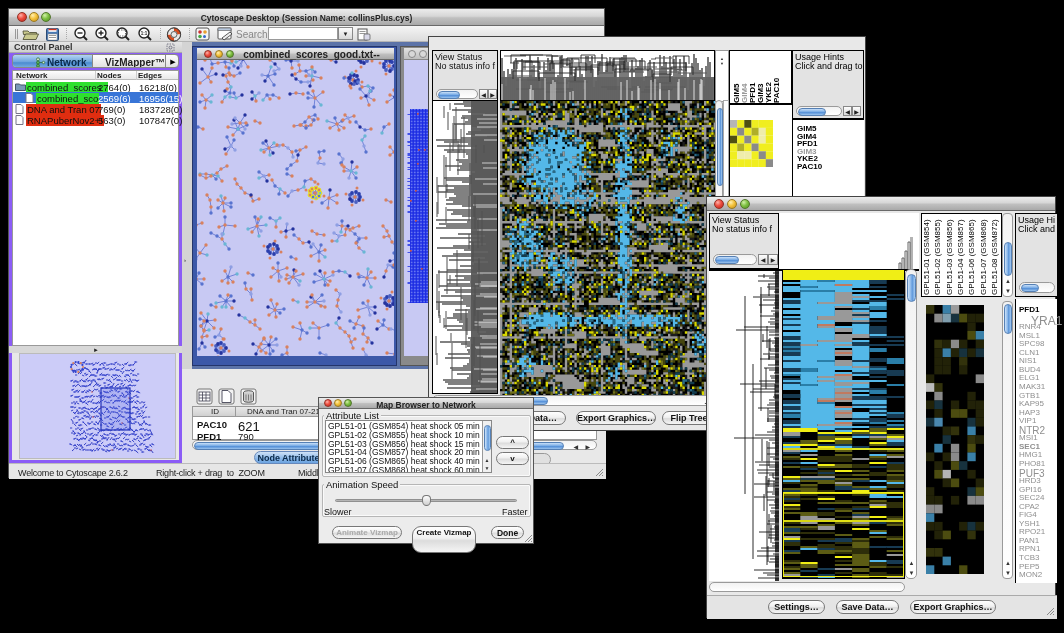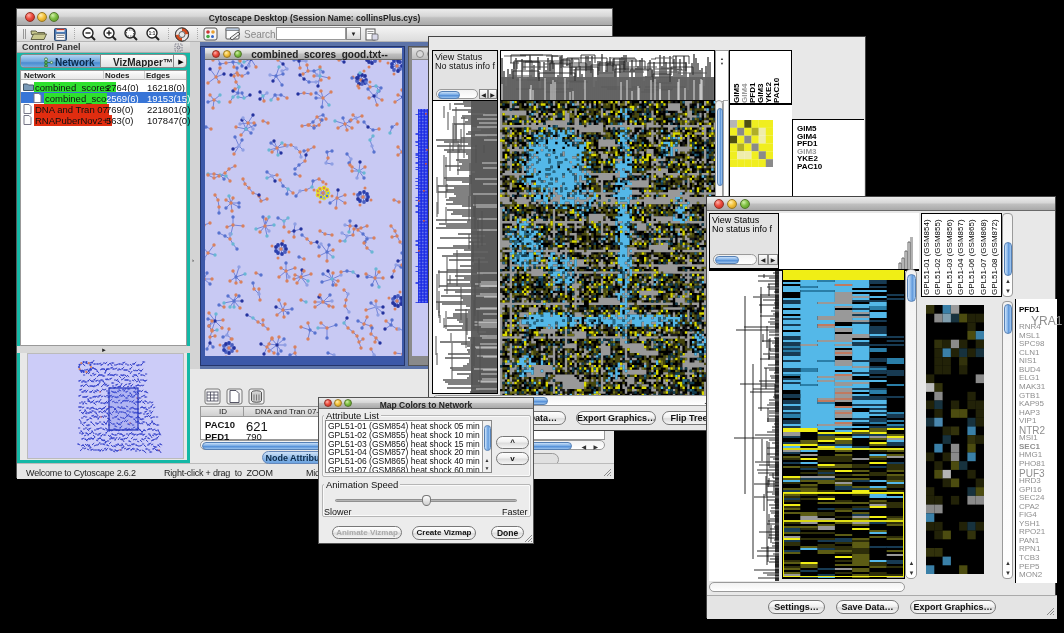--- a/index.html
+++ b/index.html
@@ -14,21 +14,21 @@
 .sbtrack{background:linear-gradient(#f2f2f2,#fff);border:1px solid #9a9a9a;border-radius:6px}
 .sbthumb{background:linear-gradient(180deg,#c8dff8,#7bade6 45%,#5590d8 60%,#9cc4ee);border:1px solid #5580b5;border-radius:5px}
 .sbthumbv{background:linear-gradient(90deg,#cfe4fa,#84b3e8 45%,#5e97da 60%,#a5cbf2);border:1px solid #5580b5;border-radius:5px}
 .aquabtn{background:linear-gradient(#ffffff,#f0f0f0 45%,#dcdcdc 55%,#f5f5f5);border:1px solid #777;border-radius:9px;
  font-weight:bold;color:#111;text-align:center;white-space:nowrap;overflow:hidden}
 .arrbtn{background:linear-gradient(#fdfdfd,#d8d8d8);border:1px solid #888;font-size:6px;color:#222;text-align:center}
 .etched{border:1px solid #b6b6b6;box-shadow:inset 0 0 0 1px #fafafa;border-radius:2px}
 .vlabel{position:absolute;white-space:nowrap;transform:rotate(-90deg);transform-origin:0 100%;color:#000}
 </style></head><body>
 <div id="screen">
-    <div class="abs" style="left:16px;top:8px;width:597px;height:470px;background:#14b8a6;border:1px solid #555;z-index:1">
+    <div class="abs" style="left:8px;top:8px;width:597px;height:470px;background:#8b5cf6;border:1px solid #555;z-index:1">
       <div class="abs tbar" style="left:0;top:0;width:100%;height:17px">
         <div class="tl tlr" style="left:8px;width:10px;height:10px;margin-top:-5.0px;"></div>
         <div class="tl tly" style="left:20px;width:10px;height:10px;margin-top:-5.0px;"></div>
         <div class="tl tlg" style="left:32px;width:10px;height:10px;margin-top:-5.0px;"></div>
         <div class="ttext" style="top:4px;font-size:8.5px">Cytoscape Desktop (Session Name: collinsPlus.cys)</div>
       </div>
       <div class="abs" style="left:0;top:17px;width:100%;height:16px;background:linear-gradient(#f5f5f5,#dcdcdc);border-bottom:1px solid #b5b5b5">
         <div class="abs" style="left:6px;top:3px;width:1px;height:10px;background:#999"></div>
         <div class="abs" style="left:8px;top:3px;width:1px;height:10px;background:#999"></div>
         <svg class="abs" style="left:13px;top:1.5px" width="17" height="13" viewBox="0 0 17 13">
@@ -133,29 +133,29 @@
           <span class="abs" style="left:13px;top:0.5px;background:#2ee02e;color:#101010;padding:0 1px;white-space:nowrap">combined_scores_</span>
           <span class="abs" style="left:85px;top:0.5px;color:#111">2764(0)</span>
           <span class="abs" style="left:126px;top:0.5px;color:#111">16218(0)</span>
         </div>
         <div class="abs" style="left:0;top:21px;width:100%;height:11px;background:#3875d7;font-size:9.5px">
           <svg class="abs" style="left:12px;top:0.5px" width="9" height="10" viewBox="0 0 9 10">
             <path d="M1 0.5 h5 l2 2 v7 h-7z" fill="#fff" stroke="#778"></path>
           </svg>
           <span class="abs" style="left:23px;top:0.5px;background:#2ee02e;color:#101010;padding:0 1px;white-space:nowrap">combined_sco</span>
           <span class="abs" style="left:85px;top:0.5px;color:#fff">2569(6)</span>
-          <span class="abs" style="left:126px;top:0.5px;color:#fff">19153(15)</span>
+          <span class="abs" style="left:126px;top:0.5px;color:#fff">16956(15)</span>
         </div>
         <div class="abs" style="left:0;top:32px;width:100%;height:11px;font-size:9.5px">
           <svg class="abs" style="left:2px;top:0.5px" width="9" height="10" viewBox="0 0 9 10">
             <path d="M1 0.5 h5 l2 2 v7 h-7z" fill="#fdfdfd" stroke="#778"></path>
           </svg>
           <span class="abs" style="left:13px;top:0.5px;background:#e02d10;color:#101010;padding:0 1px;white-space:nowrap">DNA and Tran 07</span>
           <span class="abs" style="left:85px;top:0.5px;color:#111">769(0)</span>
-          <span class="abs" style="left:126px;top:0.5px;color:#111">221801(0)</span>
+          <span class="abs" style="left:126px;top:0.5px;color:#111">183728(0)</span>
         </div>
         <div class="abs" style="left:0;top:43px;width:100%;height:11px;font-size:9.5px">
           <svg class="abs" style="left:2px;top:0.5px" width="9" height="10" viewBox="0 0 9 10">
             <path d="M1 0.5 h5 l2 2 v7 h-7z" fill="#fdfdfd" stroke="#778"></path>
           </svg>
           <span class="abs" style="left:13px;top:0.5px;background:#e02d10;color:#101010;padding:0 1px;white-space:nowrap">RNAPuberNov2+!</span>
           <span class="abs" style="left:85px;top:0.5px;color:#111">563(0)</span>
           <span class="abs" style="left:126px;top:0.5px;color:#111">107847(0)</span>
         </div>
       </div>
@@ -1422,20 +1422,29 @@
         </svg></div>
       <div class="abs" style="left:286px;top:13px;width:14px;height:52px;background:#fff;border:1px solid #999;font-size:4px;color:#333;text-align:center;line-height:5px"><br>▲<br>▼</div>
       <div class="abs" style="left:300px;top:13px;width:63px;height:54px;background:#fff;border:1px solid #000;overflow:hidden">
         <div class="vlabel" style="left:11px;top:43px;font-size:8px;font-weight:bold;color:#000">GIM5</div>
         <div class="vlabel" style="left:19px;top:43px;font-size:8px;font-weight:bold;color:#999">GIM4</div>
         <div class="vlabel" style="left:27px;top:43px;font-size:8px;font-weight:bold;color:#000">PFD1</div>
         <div class="vlabel" style="left:35px;top:43px;font-size:8px;font-weight:bold;color:#000">GIM3</div>
         <div class="vlabel" style="left:43px;top:43px;font-size:8px;font-weight:bold;color:#000">YKE2</div>
         <div class="vlabel" style="left:51px;top:43px;font-size:8px;font-weight:bold;color:#000">PAC10</div>
       </div>
+      <div class="abs pnl" style="left:363px;top:13px;width:72px;height:69px">
+        <div class="abs" style="left:2px;top:1px;font-size:9px">Usage Hints</div>
+        <div class="abs" style="left:2px;top:10px;font-size:9px;white-space:nowrap">Click and drag to</div>
+        <div class="abs sbtrack" style="left:3px;top:55px;width:46px;height:10px">
+          <div class="abs sbthumb" style="left:1px;top:0.5px;width:28px;height:8px"></div>
+        </div>
+        <div class="abs arrbtn" style="left:50px;top:55px;width:9px;height:10px;line-height:10px">◀</div>
+        <div class="abs arrbtn" style="left:59px;top:55px;width:9px;height:10px;line-height:10px">▶</div>
+      </div>
       <div class="abs" style="left:3px;top:63px;width:66px;height:294px;border:1px solid #000"><svg width="64" height="292" viewBox="0 0 64 292">
           <rect width="64" height="292" fill="#fff"></rect>
           <rect x="38" y="0" width="26" height="292" fill="#626262"></rect>
           <path d="M64 1H30M64 3H21M64 5H31M64 7H40M64 9H19M64 11H35M64 13H52M64 15H29M64 17H28M64 19H35M64 21H32M64 23H21M64 25H39M64 27H57M64 29H48M64 31H35M64 33H33M64 35H54M64 37H28M64 39H3M64 41H11M64 43H35M64 45H4M64 47H44M64 49H11M64 51H14M64 53H33M64 55H35M64 57H35M64 59H23M64 61H26M64 63H29M64 65H12M64 67H27M64 69H24M64 71H42M64 73H39M64 75H36M64 77H11M64 79H13M64 81H29M64 83H36M64 85H5M64 87H21M64 89H13M64 91H5M64 93H21M64 95H23M64 97H16M64 99H13M64 101H20M64 103H13M64 105H29M64 107H40M64 109H14M64 111H20M64 113H18M64 115H29M64 117H42M64 119H3M64 121H34M64 123H6M64 125H13M64 127H3M64 129H57M64 131H38M64 133H25M64 135H52M64 137H7M64 139H47M64 141H36M64 143H53M64 145H20M64 147H4M64 149H31M64 151H55M64 153H20M64 155H9M64 157H52M64 159H16M64 161H55M64 163H41M64 165H27M64 167H40M64 169H14M64 171H5M64 173H50M64 175H22M64 177H31M64 179H14M64 181H37M64 183H14M64 185H6M64 187H56M64 189H11M64 191H22M64 193H49M64 195H8M64 197H28M64 199H30M64 201H3M64 203H9M64 205H33M64 207H37M64 209H22M64 211H35M64 213H20M64 215H20M64 217H14M64 219H24M64 221H26M64 223H30M64 225H11M64 227H29M64 229H14M64 231H53M64 233H45M64 235H54M64 237H35M64 239H37M64 241H7M64 243H28M64 245H34M64 247H37M64 249H34M64 251H35M64 253H15M64 255H37M64 257H12M64 259H36M64 261H36M64 263H34M64 265H30M64 267H17M64 269H19M64 271H40M64 273H24M64 275H36M64 277H34M64 279H10M64 281H12M64 283H15M64 285H47M64 287H14M64 289H46M64 291H37" stroke="#585858" stroke-width="1.5" fill="none"></path>
           <path d="M64 104H40M64 93H40M64 288H43M64 247H43M64 280H45M64 243H47M64 224H41M64 26H44M64 256H50M64 207H47M64 14H50M64 193H47M64 246H42M64 181H48M64 221H41M64 213H50M64 183H42M64 268H41M64 67H50M64 172H44M64 235H47M64 34H42M64 237H49M64 22H46M64 208H43M64 18H44M64 273H48M64 62H49M64 195H43M64 78H42M64 118H44M64 83H50M64 222H45M64 281H47M64 278H49M64 185H48M64 226H48M64 255H44M64 106H43M64 269H50M64 129H44M64 39H51M64 196H51M64 185H46M64 219H50" stroke="#fff" stroke-width="0.7" fill="none"></path>
           <path d="M36 95v25M33 208v39M11 217v10M4 76v16M40 141v20M41 236v29M34 217v17M51 44v8M43 44v18M28 28v21M20 22v28M25 40v34M23 6v38M23 23v16M15 11v18M11 54v30M11 5v12M17 42v28M45 209v23M41 199v29M42 95v33M28 186v33M6 210v7M24 149v36M6 169v18M5 84v29M7 214v8M14 83v8M47 244v39M13 210v18M17 174v9M3 235v19M41 107v9M26 43v9M4 101v15M19 242v36M37 62v33M36 133v15M13 106v16M45 117v30M46 157v12M18 232v8M14 156v37M42 184v31M21 15v29M6 201v11M4 252v12M31 16v41M4 173v36M17 2v7M6 190v25M46 159v27M13 56v41M49 110v35M38 70v13M39 243v41" stroke="#505050" stroke-width="1.0" fill="none"></path>
         </svg></div>
       <div class="abs" style="left:71px;top:63px;width:215px;height:294px;border-top:1px solid #000"><svg width="215" height="294" viewBox="0 0 215 294">
           <rect width="215" height="294" fill="#000"></rect>
           <path stroke="#1c1c1c" stroke-width="2.5" d="M0 1.2h2.4M16.8 1.2h2.4M38.4 1.2h2.4M43.2 1.2h2.4M72 1.2h2.4M129.6 1.2h2.4M146.4 1.2h2.4M170.4 1.2h2.4M175.2 1.2h2.4M194.4 1.2h2.4M208.8 1.2h2.4M55.2 3.6h2.4M60 3.6h2.4M69.6 3.6h2.4M165.6 3.6h2.4M189.6 3.6h2.4M31.2 6h2.4M40.8 6h2.4M151.2 6h2.4M163.2 6h2.4M184.8 6h2.4M12 8.4h2.4M24 8.4h2.4M45.6 8.4h2.4M55.2 8.4h2.4M141.6 8.4h2.4M163.2 8.4h2.4M192 8.4h2.4M208.8 8.4h2.4M213.6 8.4h2.4M48 10.8h2.4M57.6 10.8h4.8M88.8 10.8h2.4M96 10.8h2.4M141.6 10.8h2.4M148.8 10.8h2.4M160.8 10.8h2.4M175.2 10.8h2.4M199.2 10.8h2.4M40.8 13.2h2.4M132 13.2h2.4M201.6 13.2h2.4M31.2 15.6h2.4M43.2 15.6h2.4M112.8 15.6h2.4M175.2 15.6h2.4M40.8 18h2.4M100.8 18h2.4M105.6 18h2.4M110.4 18h2.4M175.2 18h2.4M180 18h2.4M187.2 18h2.4M206.4 18h2.4M2.4 20.4h2.4M91.2 20.4h2.4M98.4 20.4h2.4M103.2 20.4h2.4M115.2 20.4h2.4M120 20.4h2.4M148.8 20.4h2.4M160.8 20.4h2.4M194.4 20.4h2.4M28.8 22.8h2.4M72 22.8h2.4M96 22.8h2.4M132 22.8h2.4M163.2 22.8h2.4M175.2 22.8h2.4M189.6 22.8h2.4M84 25.2h2.4M160.8 25.2h2.4M199.2 25.2h2.4M14.4 27.6h2.4M60 27.6h2.4M117.6 27.6h2.4M144 27.6h2.4M148.8 27.6h2.4M172.8 27.6h2.4M60 30h2.4M105.6 30h2.4M110.4 30h2.4M146.4 30h2.4M2.4 32.4h2.4M55.2 32.4h2.4M76.8 32.4h2.4M81.6 32.4h2.4M132 32.4h2.4M141.6 32.4h2.4M182.4 32.4h2.4M21.6 34.8h2.4M31.2 34.8h2.4M45.6 34.8h2.4M76.8 34.8h2.4M96 34.8h2.4M100.8 34.8h2.4M129.6 34.8h2.4M175.2 34.8h2.4M201.6 34.8h2.4M7.2 37.2h2.4M16.8 37.2h2.4M93.6 37.2h2.4M129.6 37.2h2.4M141.6 37.2h2.4M158.4 37.2h2.4M189.6 37.2h2.4M196.8 37.2h2.4M208.8 37.2h4.8M31.2 39.6h2.4M69.6 39.6h2.4M165.6 39.6h2.4M211.2 39.6h2.4M7.2 42h2.4M134.4 42h2.4M182.4 42h2.4M196.8 42h2.4M206.4 42h2.4M16.8 44.4h2.4M72 44.4h2.4M88.8 44.4h2.4M182.4 44.4h2.4M168 46.8h2.4M96 49.2h2.4M163.2 49.2h2.4M196.8 49.2h2.4M208.8 49.2h2.4M24 51.6h2.4M120 51.6h2.4M132 51.6h2.4M158.4 51.6h2.4M189.6 51.6h2.4M19.2 54h2.4M86.4 54h2.4M122.4 54h2.4M136.8 54h2.4M153.6 54h2.4M177.6 54h2.4M201.6 54h2.4M12 56.4h2.4M98.4 56.4h2.4M112.8 56.4h2.4M170.4 56.4h4.8M208.8 56.4h2.4M26.4 58.8h2.4M122.4 58.8h2.4M194.4 58.8h2.4M136.8 61.2h2.4M158.4 61.2h2.4M163.2 61.2h2.4M182.4 61.2h2.4M213.6 61.2h2.4M105.6 63.6h2.4M129.6 63.6h2.4M165.6 63.6h2.4M192 63.6h2.4M14.4 66h4.8M160.8 66h4.8M182.4 66h2.4M2.4 68.4h2.4M14.4 68.4h2.4M88.8 68.4h2.4M103.2 68.4h4.8M110.4 68.4h2.4M115.2 68.4h2.4M144 68.4h2.4M175.2 68.4h2.4M199.2 68.4h2.4M204 68.4h4.8M124.8 70.8h4.8M172.8 70.8h2.4M194.4 70.8h2.4M204 70.8h2.4M0 73.2h2.4M127.2 75.6h2.4M136.8 75.6h2.4M156 75.6h2.4M211.2 75.6h2.4M0 78h4.8M127.2 78h2.4M144 78h2.4M148.8 78h2.4M177.6 78h4.8M9.6 80.4h2.4M19.2 80.4h2.4M31.2 80.4h4.8M148.8 80.4h2.4M165.6 80.4h4.8M194.4 80.4h2.4M204 80.4h2.4M4.8 82.8h2.4M91.2 82.8h4.8M165.6 82.8h2.4M175.2 82.8h2.4M180 82.8h2.4M98.4 85.2h2.4M108 85.2h2.4M115.2 85.2h2.4M168 85.2h2.4M199.2 85.2h2.4M7.2 87.6h2.4M84 87.6h2.4M93.6 87.6h2.4M108 87.6h2.4M136.8 87.6h2.4M141.6 87.6h2.4M151.2 87.6h2.4M187.2 87.6h2.4M19.2 90h2.4M28.8 90h2.4M194.4 92.4h2.4M4.8 94.8h2.4M16.8 94.8h2.4M105.6 94.8h2.4M132 94.8h2.4M136.8 94.8h2.4M165.6 94.8h2.4M189.6 94.8h2.4M9.6 97.2h2.4M153.6 97.2h2.4M211.2 97.2h2.4M28.8 102h2.4M36 102h2.4M170.4 102h2.4M2.4 104.4h2.4M33.6 104.4h2.4M48 104.4h2.4M103.2 104.4h2.4M156 104.4h2.4M177.6 104.4h2.4M194.4 104.4h2.4M211.2 104.4h2.4M24 106.8h2.4M43.2 106.8h2.4M48 106.8h4.8M57.6 106.8h2.4M110.4 106.8h2.4M165.6 106.8h2.4M201.6 106.8h2.4M14.4 109.2h2.4M21.6 109.2h2.4M36 109.2h2.4M43.2 109.2h2.4M148.8 109.2h2.4M194.4 109.2h2.4M199.2 109.2h2.4M9.6 111.6h4.8M36 111.6h2.4M48 111.6h2.4M144 111.6h4.8M175.2 111.6h2.4M211.2 111.6h2.4M16.8 114h2.4M38.4 114h2.4M79.2 114h2.4M134.4 114h2.4M158.4 114h2.4M16.8 116.4h2.4M21.6 116.4h2.4M184.8 116.4h2.4M208.8 116.4h2.4M28.8 118.8h2.4M33.6 118.8h2.4M45.6 118.8h2.4M57.6 118.8h2.4M67.2 118.8h2.4M74.4 118.8h2.4M103.2 118.8h2.4M206.4 118.8h2.4M36 123.6h2.4M40.8 123.6h4.8M86.4 123.6h4.8M117.6 123.6h2.4M134.4 123.6h2.4M160.8 123.6h2.4M172.8 123.6h2.4M189.6 123.6h4.8M206.4 123.6h2.4M12 126h2.4M16.8 126h2.4M98.4 126h2.4M127.2 126h2.4M156 126h2.4M160.8 126h4.8M180 126h2.4M194.4 126h2.4M16.8 128.4h2.4M33.6 128.4h2.4M45.6 128.4h2.4M62.4 128.4h2.4M67.2 128.4h2.4M88.8 128.4h2.4M132 128.4h4.8M160.8 128.4h2.4M172.8 128.4h2.4M74.4 130.8h2.4M103.2 130.8h4.8M136.8 130.8h2.4M148.8 130.8h2.4M160.8 130.8h2.4M187.2 130.8h2.4M48 133.2h2.4M60 133.2h2.4M76.8 133.2h4.8M108 133.2h2.4M112.8 133.2h2.4M134.4 133.2h2.4M141.6 133.2h2.4M151.2 133.2h2.4M14.4 135.6h2.4M45.6 135.6h2.4M67.2 135.6h2.4M100.8 135.6h4.8M108 135.6h2.4M156 135.6h2.4M168 135.6h2.4M177.6 135.6h2.4M194.4 135.6h2.4M134.4 138h2.4M144 138h2.4M189.6 138h4.8M196.8 138h2.4M36 140.4h2.4M43.2 140.4h2.4M48 140.4h4.8M62.4 140.4h2.4M67.2 140.4h2.4M79.2 140.4h2.4M84 140.4h2.4M91.2 140.4h2.4M204 140.4h2.4M26.4 142.8h2.4M50.4 142.8h2.4M60 142.8h2.4M91.2 142.8h2.4M151.2 142.8h2.4M38.4 145.2h2.4M55.2 145.2h2.4M103.2 145.2h2.4M110.4 145.2h2.4M117.6 145.2h2.4M172.8 145.2h2.4M192 145.2h4.8M16.8 147.6h2.4M57.6 147.6h2.4M62.4 147.6h2.4M84 147.6h2.4M98.4 147.6h2.4M112.8 147.6h2.4M139.2 147.6h2.4M144 147.6h4.8M67.2 152.4h2.4M74.4 152.4h2.4M79.2 152.4h2.4M91.2 152.4h2.4M100.8 152.4h2.4M134.4 152.4h2.4M151.2 152.4h2.4M165.6 152.4h4.8M98.4 154.8h2.4M144 154.8h2.4M196.8 154.8h2.4M201.6 154.8h2.4M206.4 154.8h2.4M213.6 154.8h2.4M88.8 157.2h2.4M96 157.2h4.8M136.8 157.2h2.4M148.8 157.2h2.4M189.6 157.2h4.8M206.4 157.2h4.8M98.4 159.6h2.4M108 159.6h2.4M139.2 159.6h2.4M163.2 159.6h2.4M180 159.6h4.8M38.4 162h2.4M93.6 162h2.4M177.6 162h2.4M184.8 162h2.4M196.8 162h4.8M105.6 164.4h2.4M19.2 166.8h2.4M93.6 166.8h2.4M136.8 166.8h2.4M148.8 166.8h2.4M28.8 169.2h2.4M84 169.2h2.4M98.4 169.2h2.4M105.6 169.2h2.4M148.8 169.2h2.4M189.6 169.2h2.4M120 171.6h2.4M88.8 174h2.4M96 174h4.8M112.8 174h2.4M184.8 174h2.4M201.6 174h2.4M7.2 176.4h2.4M26.4 176.4h2.4M84 176.4h2.4M88.8 176.4h2.4M100.8 176.4h2.4M112.8 176.4h2.4M156 176.4h2.4M163.2 176.4h2.4M192 176.4h2.4M206.4 176.4h2.4M24 178.8h2.4M43.2 178.8h2.4M96 178.8h2.4M132 178.8h2.4M189.6 178.8h4.8M199.2 178.8h2.4M2.4 181.2h2.4M12 181.2h2.4M16.8 181.2h2.4M45.6 181.2h2.4M62.4 181.2h2.4M115.2 181.2h2.4M129.6 181.2h4.8M170.4 181.2h2.4M189.6 181.2h2.4M196.8 181.2h2.4M16.8 183.6h2.4M28.8 183.6h2.4M148.8 183.6h2.4M158.4 183.6h2.4M33.6 186h2.4M60 186h2.4M112.8 186h2.4M156 186h2.4M177.6 186h2.4M0 188.4h2.4M7.2 188.4h2.4M19.2 188.4h2.4M79.2 188.4h2.4M96 188.4h2.4M115.2 188.4h2.4M129.6 188.4h2.4M189.6 188.4h2.4M0 190.8h2.4M24 190.8h2.4M38.4 190.8h2.4M55.2 190.8h4.8M72 190.8h2.4M79.2 190.8h2.4M88.8 190.8h2.4M110.4 190.8h2.4M117.6 190.8h2.4M175.2 190.8h2.4M192 190.8h2.4M213.6 190.8h2.4M7.2 193.2h2.4M28.8 193.2h4.8M36 193.2h2.4M163.2 193.2h2.4M196.8 193.2h2.4M14.4 195.6h2.4M21.6 195.6h2.4M26.4 195.6h2.4M38.4 195.6h2.4M55.2 195.6h2.4M62.4 195.6h2.4M91.2 195.6h2.4M112.8 195.6h2.4M146.4 195.6h2.4M192 195.6h2.4M33.6 198h2.4M40.8 198h2.4M48 198h2.4M52.8 198h2.4M129.6 198h2.4M156 198h4.8M14.4 200.4h2.4M33.6 200.4h2.4M55.2 200.4h2.4M120 200.4h2.4M4.8 205.2h2.4M69.6 205.2h2.4M96 205.2h4.8M108 205.2h2.4M132 205.2h2.4M139.2 205.2h2.4M168 205.2h4.8M177.6 205.2h2.4M189.6 205.2h4.8M48 207.6h2.4M69.6 207.6h2.4M79.2 207.6h4.8M108 207.6h2.4M117.6 207.6h2.4M153.6 207.6h2.4M196.8 207.6h2.4M208.8 207.6h2.4M24 210h2.4M55.2 210h2.4M112.8 210h2.4M172.8 210h2.4M199.2 210h2.4M7.2 212.4h2.4M50.4 212.4h2.4M91.2 212.4h2.4M98.4 212.4h2.4M105.6 212.4h2.4M110.4 212.4h2.4M136.8 212.4h2.4M182.4 212.4h2.4M196.8 212.4h2.4M206.4 212.4h2.4M213.6 212.4h2.4M96 214.8h2.4M170.4 214.8h2.4M211.2 214.8h2.4M84 217.2h2.4M182.4 217.2h2.4M199.2 217.2h2.4M189.6 219.6h2.4M194.4 219.6h2.4M199.2 219.6h2.4M208.8 219.6h2.4M12 222h2.4M180 222h2.4M213.6 222h2.4M2.4 224.4h2.4M110.4 224.4h2.4M158.4 224.4h2.4M182.4 224.4h2.4M204 224.4h2.4M36 226.8h2.4M55.2 226.8h2.4M67.2 226.8h2.4M105.6 226.8h7.2M146.4 226.8h2.4M168 226.8h2.4M177.6 226.8h2.4M184.8 226.8h2.4M201.6 226.8h2.4M206.4 226.8h2.4M93.6 229.2h2.4M108 229.2h2.4M146.4 229.2h2.4M175.2 229.2h4.8M182.4 229.2h2.4M192 229.2h2.4M208.8 229.2h2.4M7.2 231.6h2.4M26.4 231.6h2.4M110.4 231.6h4.8M139.2 231.6h2.4M144 231.6h2.4M168 231.6h2.4M180 231.6h2.4M206.4 231.6h2.4M170.4 234h7.2M180 234h2.4M196.8 234h2.4M24 236.4h2.4M45.6 236.4h2.4M86.4 236.4h2.4M184.8 236.4h2.4M26.4 238.8h2.4M55.2 238.8h2.4M67.2 238.8h2.4M105.6 238.8h4.8M201.6 238.8h2.4M7.2 241.2h2.4M16.8 241.2h2.4M79.2 241.2h2.4M117.6 241.2h2.4M7.2 243.6h2.4M12 243.6h7.2M38.4 243.6h2.4M76.8 243.6h4.8M86.4 243.6h2.4M96 243.6h2.4M146.4 243.6h4.8M172.8 243.6h2.4M180 243.6h2.4M184.8 243.6h2.4M194.4 243.6h2.4M21.6 246h2.4M31.2 246h2.4M38.4 246h2.4M86.4 246h2.4M91.2 246h2.4M110.4 246h2.4M120 246h2.4M2.4 248.4h2.4M12 248.4h2.4M26.4 248.4h2.4M38.4 248.4h2.4M50.4 248.4h2.4M151.2 248.4h2.4M168 248.4h2.4M172.8 248.4h4.8M2.4 250.8h2.4M40.8 250.8h2.4M69.6 250.8h2.4M110.4 250.8h2.4M115.2 250.8h2.4M122.4 250.8h2.4M184.8 250.8h2.4M16.8 253.2h2.4M28.8 253.2h2.4M36 253.2h2.4M55.2 253.2h2.4M72 253.2h2.4M127.2 253.2h2.4M158.4 253.2h2.4M168 253.2h2.4M45.6 255.6h2.4M62.4 255.6h2.4M67.2 255.6h2.4M91.2 255.6h2.4M127.2 255.6h4.8M175.2 255.6h2.4M2.4 258h2.4M7.2 258h2.4M50.4 258h2.4M103.2 258h2.4M129.6 258h2.4M192 258h2.4M74.4 260.4h2.4M84 260.4h2.4M132 260.4h2.4M192 260.4h2.4M208.8 260.4h4.8M26.4 262.8h2.4M55.2 262.8h2.4M62.4 262.8h2.4M67.2 262.8h2.4M91.2 262.8h2.4M105.6 262.8h2.4M110.4 262.8h2.4M115.2 262.8h2.4M141.6 262.8h2.4M148.8 262.8h2.4M153.6 262.8h2.4M177.6 262.8h4.8M208.8 262.8h2.4M69.6 265.2h4.8M100.8 265.2h2.4M139.2 265.2h2.4M148.8 265.2h2.4M180 265.2h2.4M211.2 265.2h2.4M67.2 267.6h2.4M86.4 267.6h4.8M136.8 267.6h2.4M211.2 267.6h2.4M55.2 270h2.4M88.8 270h2.4M146.4 270h2.4M182.4 270h2.4M194.4 270h2.4M213.6 270h2.4M12 272.4h2.4M16.8 272.4h2.4M48 272.4h2.4M57.6 272.4h2.4M67.2 272.4h2.4M81.6 272.4h2.4M88.8 272.4h2.4M172.8 272.4h2.4M211.2 272.4h2.4M76.8 274.8h2.4M84 274.8h4.8M91.2 274.8h2.4M108 274.8h2.4M141.6 274.8h2.4M180 274.8h2.4M184.8 274.8h2.4M33.6 277.2h2.4M43.2 277.2h2.4M112.8 277.2h2.4M136.8 277.2h2.4M184.8 277.2h2.4M196.8 277.2h2.4M201.6 277.2h4.8M208.8 277.2h4.8M12 279.6h4.8M40.8 279.6h2.4M81.6 279.6h2.4M134.4 279.6h2.4M170.4 279.6h2.4M40.8 282h2.4M105.6 282h2.4M146.4 282h2.4M175.2 282h2.4M55.2 284.4h2.4M151.2 284.4h2.4M168 284.4h7.2M14.4 286.8h2.4M19.2 286.8h2.4M31.2 286.8h2.4M88.8 286.8h2.4M96 286.8h2.4M127.2 286.8h4.8M172.8 286.8h4.8M60 289.2h4.8M67.2 289.2h2.4M81.6 289.2h2.4M115.2 289.2h2.4M146.4 289.2h2.4M156 289.2h2.4M163.2 289.2h2.4M180 289.2h2.4M33.6 291.6h2.4M67.2 291.6h2.4M132 291.6h2.4M144 291.6h4.8M158.4 291.6h4.8M170.4 291.6h2.4M177.6 291.6h2.4M199.2 291.6h2.4M213.6 291.6h2.4M16.8 294h2.4M24 294h2.4M31.2 294h2.4M62.4 294h2.4M84 294h2.4M115.2 294h2.4M136.8 294h2.4M168 294h2.4M177.6 294h2.4M182.4 294h2.4M189.6 294h2.4" fill="none"></path>
@@ -1563,20 +1572,27 @@
         <div class="vlabel" style="left:31.6px;top:72px;font-size:8px;color:#000">GPL51-03 (GSM856)</div>
         <div class="vlabel" style="left:42.9px;top:72px;font-size:8px;color:#000">GPL51-04 (GSM857)</div>
         <div class="vlabel" style="left:54.2px;top:72px;font-size:8px;color:#000">GPL51-06 (GSM865)</div>
         <div class="vlabel" style="left:65.5px;top:72px;font-size:8px;color:#000">GPL51-07 (GSM868)</div>
         <div class="vlabel" style="left:76.8px;top:72px;font-size:8px;color:#000">GPL51-08 (GSM872)</div>
       </div>
       <div class="abs sbtrack" style="left:295px;top:16px;width:11px;height:84px;border-radius:4px">
         <div class="abs sbthumbv" style="left:1px;top:28px;width:8px;height:34px"></div>
         <div class="abs" style="left:2px;bottom:12px;font-size:6px;color:#333">▲</div>
         <div class="abs" style="left:2px;bottom:2px;font-size:6px;color:#333">▼</div>
+      </div>
+      <div class="abs pnl" style="left:308px;top:16px;width:42px;height:84px;border-right:none">
+        <div class="abs" style="left:2px;top:1px;font-size:9px;white-space:nowrap">Usage Hi</div>
+        <div class="abs" style="left:2px;top:10px;font-size:9px;white-space:nowrap">Click and</div>
+        <div class="abs sbtrack" style="left:3px;top:68px;width:36px;height:11px">
+          <div class="abs sbthumb" style="left:1px;top:1px;width:18px;height:8px"></div>
+        </div>
       </div>
       <div class="abs" style="left:219px;top:108px;width:58px;height:269px"><svg width="58" height="269" viewBox="0 0 58 269">
           <rect width="58" height="269" fill="#000"></rect>
           <rect x="0.0" y="0.0" width="8.3" height="8.7" fill="#32320c"></rect>
           <rect x="16.6" y="0.0" width="8.3" height="8.7" fill="#3a80a8"></rect>
           <rect x="24.9" y="0.0" width="8.3" height="8.7" fill="#222208"></rect>
           <rect x="8.3" y="8.7" width="8.3" height="8.7" fill="#8a8a8a"></rect>
           <rect x="24.9" y="8.7" width="8.3" height="8.7" fill="#17323e"></rect>
           <rect x="33.1" y="8.7" width="8.3" height="8.7" fill="#4c4c10"></rect>
           <rect x="41.4" y="8.7" width="8.3" height="8.7" fill="#222208"></rect>
@@ -1717,21 +1733,21 @@
       <div class="abs aquabtn" style="left:203px;top:403px;width:86px;height:14px;font-size:9px;line-height:13px">Export Graphics…</div>
       <svg class="abs" style="left:339px;top:410px" width="9" height="9" viewBox="0 0 9 9">
         <path d="M8 1L1 8M8 4L4 8M8 7L7 8" stroke="#8a8a8a" stroke-width="1"></path>
       </svg>
     </div>
     <div class="abs" style="left:318px;top:397px;width:216px;height:147px;background:#ececec;border:1px solid #555;z-index:4">
       <div class="abs tbar" style="left:0;top:0;width:100%;height:11px">
         <div class="tl tlr" style="left:5px;width:8px;height:8px;margin-top:-4.0px;"></div>
         <div class="tl tly" style="left:15px;width:8px;height:8px;margin-top:-4.0px;"></div>
         <div class="tl tlg" style="left:25px;width:8px;height:8px;margin-top:-4.0px;"></div>
-        <div class="ttext" style="top:1.5px;font-size:8.5px;font-weight:bold">Map Colors to Network</div>
+        <div class="ttext" style="top:1.5px;font-size:8.5px;font-weight:bold">Map Browser to Network</div>
       </div>
       <div class="abs etched" style="left:3px;top:17px;width:209px;height:62px"></div>
       <div class="abs" style="left:5px;top:12px;font-size:9.5px;color:#111;background:#ececec;padding:0 2px">Attribute List</div>
       <div class="abs" style="left:6px;top:22px;width:167px;height:53px;background:#fff;border:1px solid #888;overflow:hidden;font-size:8.5px;color:#111">
         <div class="abs" style="left:2px;top:0.0px;white-space:nowrap">GPL51-01 (GSM854) heat shock 05 min</div>
         <div class="abs" style="left:2px;top:8.8px;white-space:nowrap">GPL51-02 (GSM855) heat shock 10 min</div>
         <div class="abs" style="left:2px;top:17.6px;white-space:nowrap">GPL51-03 (GSM856) heat shock 15 min</div>
         <div class="abs" style="left:2px;top:26.4px;white-space:nowrap">GPL51-04 (GSM857) heat shock 20 min</div>
         <div class="abs" style="left:2px;top:35.2px;white-space:nowrap">GPL51-06 (GSM865) heat shock 40 min</div>
         <div class="abs" style="left:2px;top:44.0px;white-space:nowrap">GPL51-07 (GSM868) heat shock 60 min</div>
@@ -1743,19 +1759,19 @@
       </div>
       <div class="abs aquabtn" style="left:177px;top:38px;width:33px;height:13px;font-size:8px;line-height:12px">^</div>
       <div class="abs aquabtn" style="left:177px;top:54px;width:33px;height:13px;font-size:8px;line-height:12px">v</div>
       <div class="abs etched" style="left:3px;top:86px;width:209px;height:33px"></div>
       <div class="abs" style="left:5px;top:81px;font-size:9.5px;color:#111;background:#ececec;padding:0 2px">Animation Speed</div>
       <div class="abs" style="left:16px;top:101px;width:182px;height:3px;background:#b5b5b5;border:1px solid #909090;border-radius:2px"></div>
       <div class="abs" style="left:103px;top:97px;width:9px;height:11px;background:linear-gradient(#fdfdfd,#cfcfcf);border:1px solid #777;border-radius:4px 4px 50% 50%"></div>
       <div class="abs" style="left:5px;top:109px;font-size:9px;color:#111">Slower</div>
       <div class="abs" style="left:183px;top:109px;font-size:9px;color:#111">Faster</div>
       <div class="abs aquabtn" style="left:13px;top:128px;width:70px;height:13px;font-size:8px;line-height:12px;color:#aaa">Animate Vizmap</div>
-      <div class="abs aquabtn" style="left:93px;top:128px;width:64px;height:14px;font-size:8px;line-height:12px">Create Vizmap</div>
+      <div class="abs aquabtn" style="left:93px;top:128px;width:64px;height:27px;font-size:8px;line-height:12px">Create Vizmap</div>
       <div class="abs aquabtn" style="left:172px;top:128px;width:33px;height:13px;font-size:8.5px;line-height:12px">Done</div>
       <svg class="abs" style="left:205px;top:136px" width="9" height="9" viewBox="0 0 9 9">
         <path d="M8 1L1 8M8 4L4 8M8 7L7 8" stroke="#8a8a8a" stroke-width="1"></path>
       </svg>
     </div>
     <div class="abs" style="left:0;top:8px;width:4px;height:33px;background:#000;z-index:6"></div>
   </div>
 </body></html>

